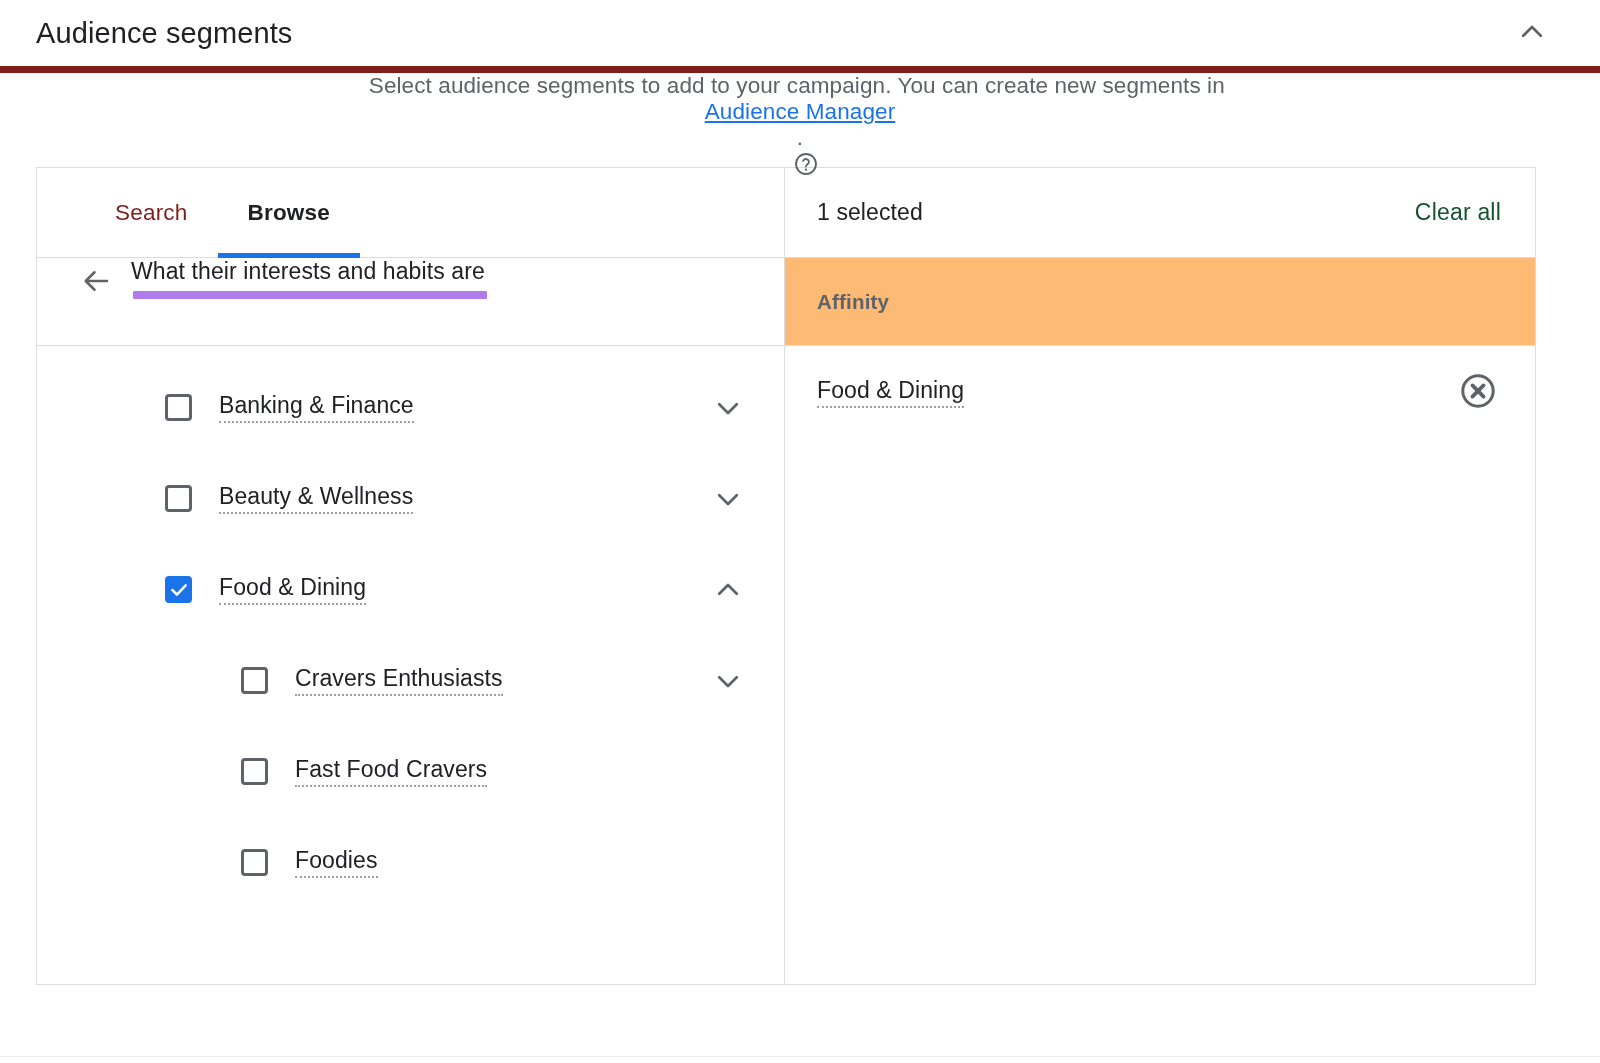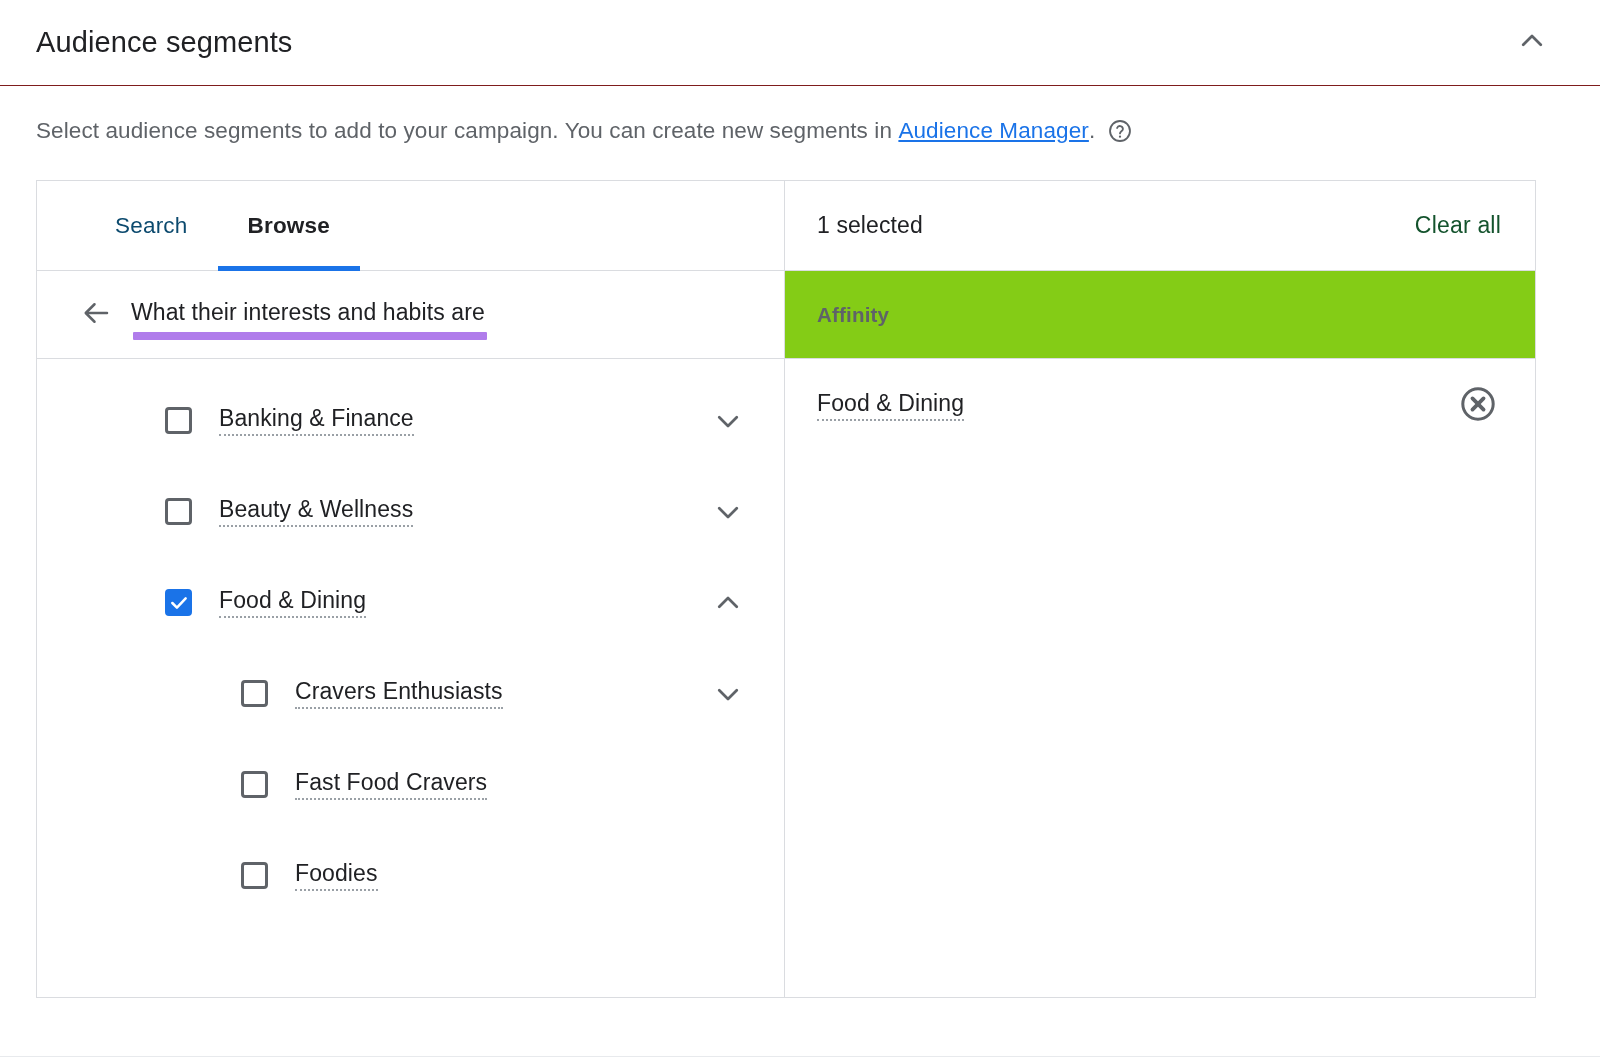--- a/index.html
+++ b/index.html
@@ -19,22 +19,22 @@
   .card {
     position: relative;
     width: 1600px;
     height: 1063px;
     background: #fff;
   }
 
   
   .card-header {
     position: relative;
-    height: 86px;
-    border-bottom: 1px solid #7f1d1d;
+    height: 73px;
+    border-bottom: 7px solid #7f1d1d;
     display: flex;
     align-items: center;
     padding: 12px 36px;
   }
   .card-title {
     font-size: 29px;
     font-weight: 400;
     color: #202124;
     letter-spacing: 0.1px;
     line-height: 1;
@@ -57,20 +57,21 @@
 
   
   .description-row {
     display: flex;
     align-items: center;
     padding: 0 36px;
     height: 90px;
     font-size: 22.5px;
     color: #5f6368;
     letter-spacing: 0.1px;
+    flex-direction: column;
   }
   .description-row .desc-text { white-space: pre; }
   .desc-link {
     color: #1a73e8;
     text-decoration: underline;
     cursor: pointer;
   }
   .help-icon {
     display: inline-flex;
     align-items: center;
@@ -107,21 +108,21 @@
     align-items: stretch;
     border-bottom: 1px solid #dadce0;
     padding-left: 48px;
   }
   .tab {
     position: relative;
     display: flex;
     align-items: center;
     padding: 0 30px;
     font-size: 22.5px;
-    color: #0c4a6e;
+    color: #7f1d1d;
     cursor: pointer;
     letter-spacing: 0.2px;
     background: none;
     border: none;
     font-family: inherit;
   }
   .tab.active {
     color: #202124;
     font-weight: 700;
   }
@@ -132,21 +133,21 @@
     right: 0;
     bottom: -1px;
     height: 5px;
     background: #1a73e8;
   }
 
   
   .breadcrumb-row {
     height: 88px;
     display: flex;
-    align-items: center;
+    align-items: flex-start;
     padding-left: 36px;
     border-bottom: 1px solid #dadce0;
   }
   .back-btn {
     width: 48px;
     height: 48px;
     display: flex;
     align-items: center;
     justify-content: center;
     background: none;
@@ -253,21 +254,21 @@
     background: none;
     border: none;
     font-family: inherit;
     padding: 0;
   }
   .group-header {
     height: 88px;
     display: flex;
     align-items: center;
     padding-left: 32px;
-    background: #84cc16;
+    background: #fdba74;
     border-bottom: 1px solid #dadce0;
     font-size: 20.5px;
     font-weight: 700;
     color: #5f6368;
     letter-spacing: 0.2px;
   }
   .selected-item {
     display: flex;
     align-items: center;
     height: 93px;

